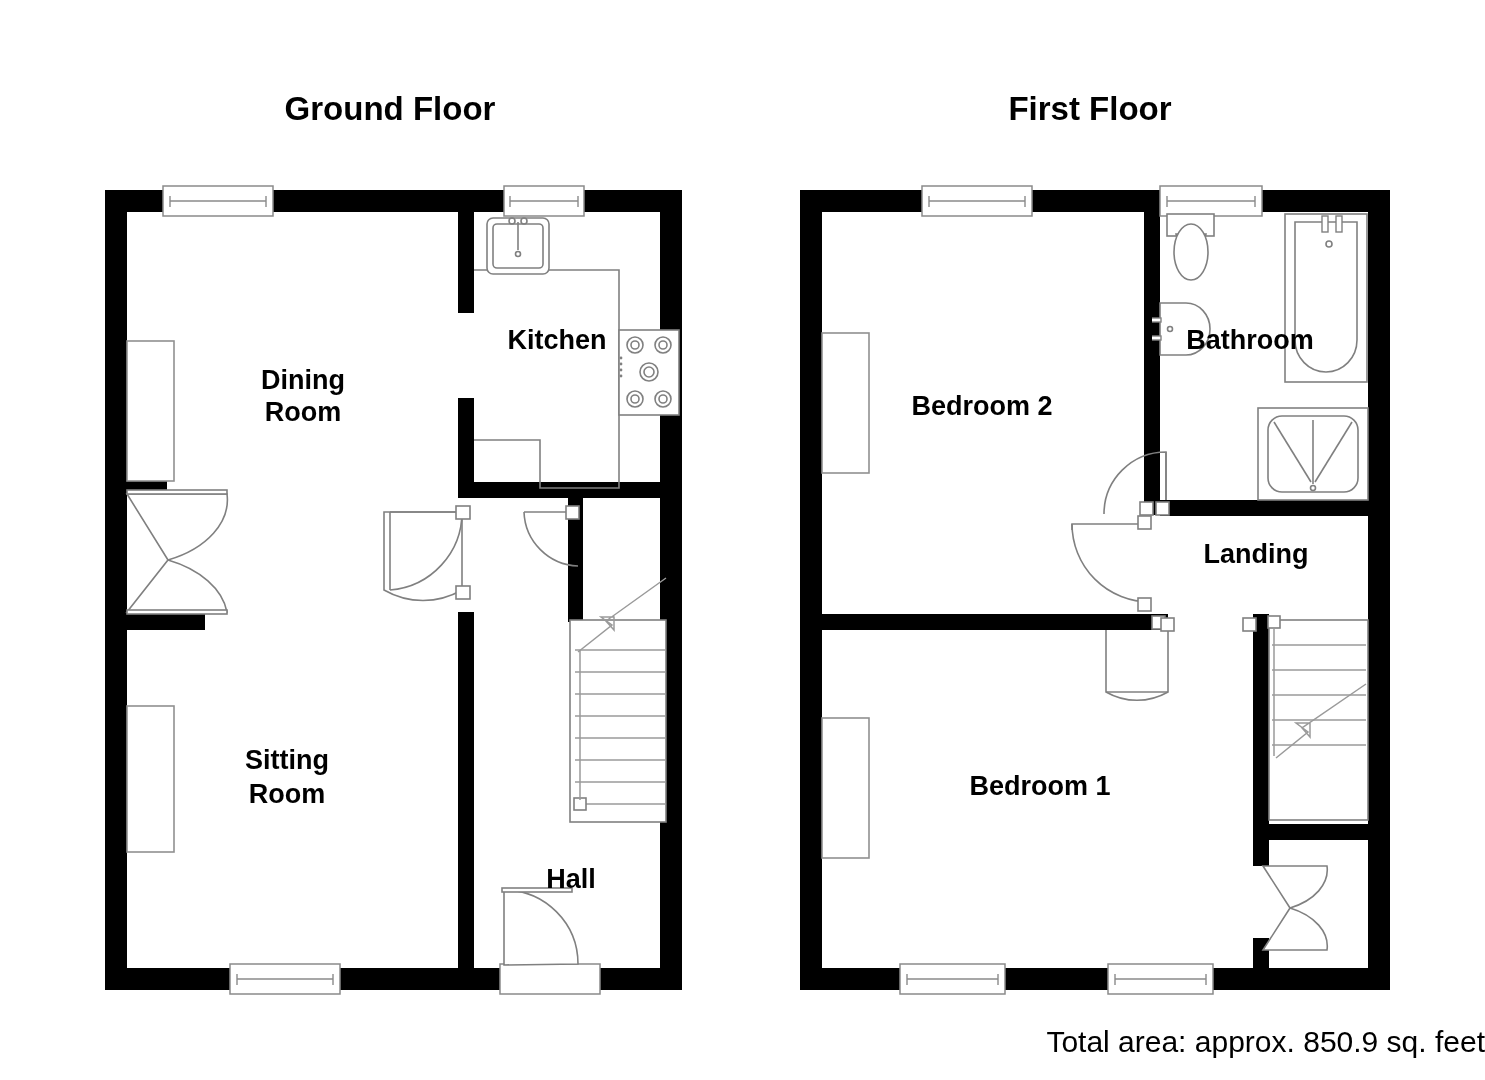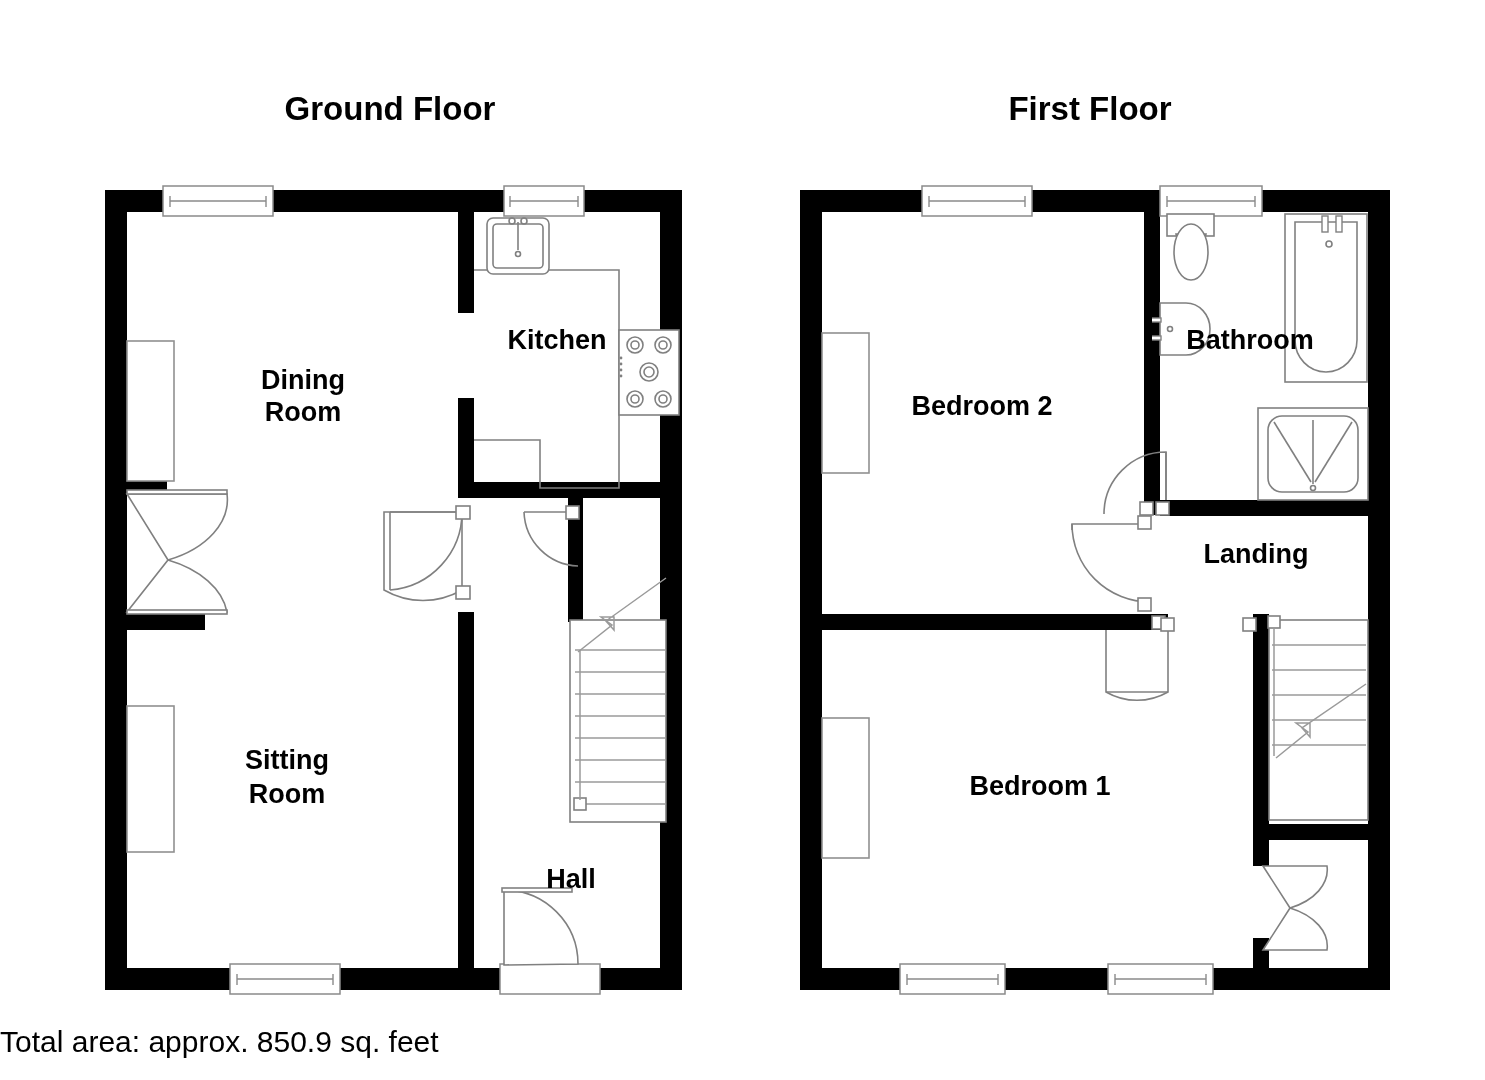--- a/index.html
+++ b/index.html
@@ -33,21 +33,21 @@
     text-align: center;
   }
   #title-ground { left: 160px; top: 90px; width: 460px; }
   #title-first  { left: 860px; top: 90px; width: 460px; text-align: center; }
 
   .total-area {
     position: absolute;
     left: 0;
     top: 1025px;
     width: 1485px;
-    text-align: left;
+    text-align: right;
     font-family: "Liberation Sans", sans-serif;
     font-size: 30px;
     color: #000;
     white-space: nowrap;
   }
   svg { display: block; }
   .svg-layer {
     position: absolute;
     left: 0; top: 0;
   }

